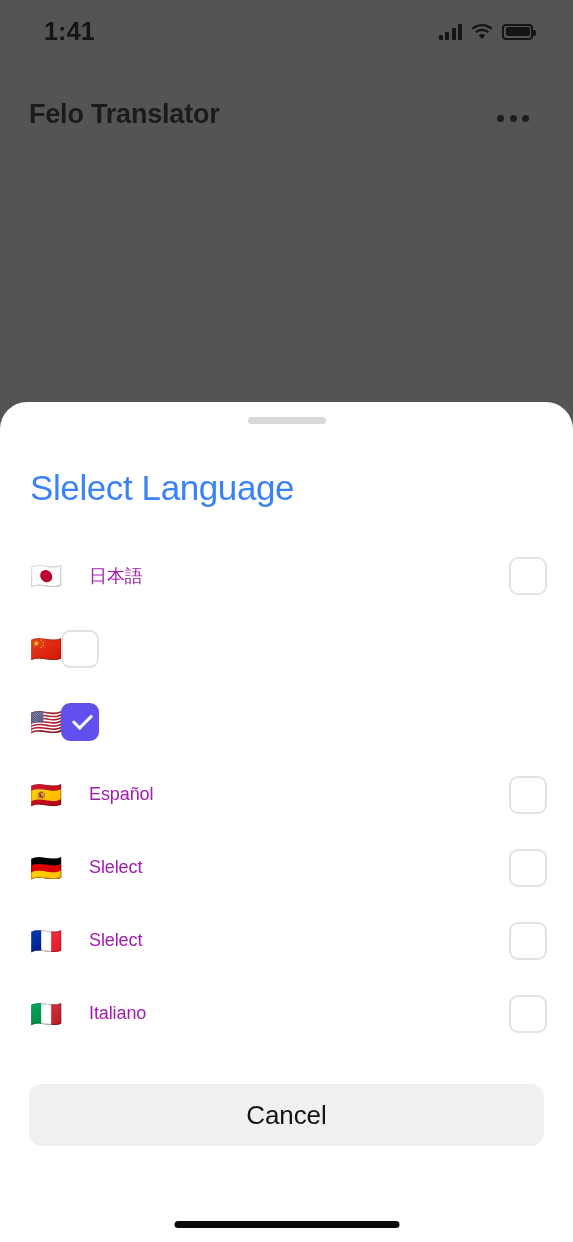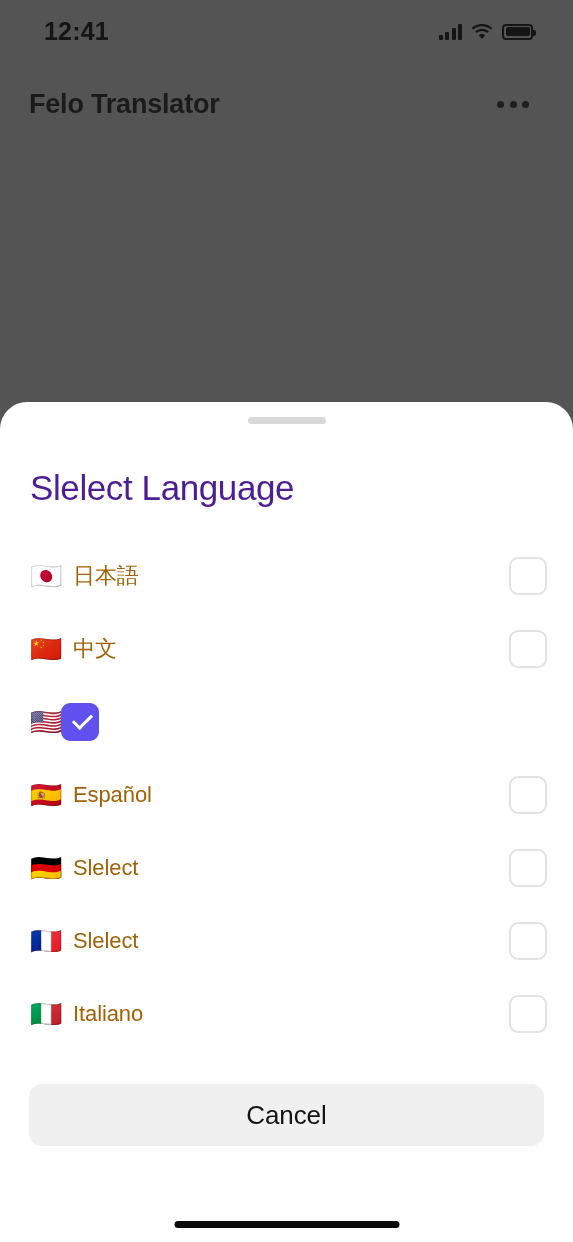--- a/index.html
+++ b/index.html
@@ -42,55 +42,55 @@
   }
   .battery-icon::after {
     content:""; position:absolute; right:-4.5px; top:4px;
     width:2.5px; height:6px; background:#151515; border-radius:0 2px 2px 0;
   }
   .battery-fill { width:100%; height:100%; background:#151515; border-radius:2px; }
 
   
   #app-header {
     position:absolute; top:78px; left:0; width:573px; height:52px;
-    display:flex; align-items:center; justify-content:space-between;
+    display:flex; align-items:flex-end; justify-content:space-between;
     padding:0 40px 0 29px;
   }
   #app-title { font-size:27px; font-weight:700; color:#1b1b1b; letter-spacing:-.2px; }
   #more-menu { display:flex; align-items:center; gap:5.5px; padding:8px 4px; }
   #more-menu span { width:7px; height:7px; border-radius:50%; background:#1e1e1e; display:block; }
 
   
   #language-sheet {
     position:absolute; left:0; top:402px; width:573px; height:840px;
     background:#ffffff;
     border-radius:27px 27px 0 0;
   }
   #drag-handle {
     width:78px; height:7px; border-radius:4px; background:#d9d9d9;
     margin:15px auto 0;
   }
   #sheet-title {
     margin:44px 0 0 30px;
-    font-size:35px; font-weight:500; color:#4c1d95;
+    font-size:35px; font-weight:500; color:#3b82f6;
     letter-spacing:-.4px;
   }
 
   #language-list { margin-top:31px; }
   .language-row {
     height:73px; display:flex; align-items:center;
     padding:0 26px 0 30px;
   }
   .flag-icon {
     width:31px; font-size:26px; line-height:1;
     text-align:center; flex:0 0 auto;
   }
   .language-label {
-    margin-left:12px; flex:1 1 auto;
-    font-size:22px; color:#a16207; letter-spacing:-.1px;
+    margin-left:28px; flex:1 1 auto;
+    font-size:18px; color:#a21caf; letter-spacing:-.1px;
   }
   .checkbox {
     width:38px; height:38px; border-radius:9px;
     border:2px solid #e3e3e3; background:#fff;
     flex:0 0 auto; position:relative;
   }
   .checkbox.checked { background:#6050ee; border-color:#6050ee; }
   .checkbox.checked::after {
     content:""; position:absolute; left:10px; top:9px;
     width:16px; height:8px;
@@ -111,21 +111,21 @@
     bottom:14px; width:225px; height:7px;
     border-radius:4px; background:#0a0a0a;
   }
 </style>
 </head>
 <body>
 
 <div id="app-backdrop">
 
   <div id="status-bar">
-    <div id="status-time">12:41</div>
+    <div id="status-time">1:41</div>
     <div id="status-icons">
       <div class="signal-bars">
         <i></i>
           <i></i>
           <i></i>
           <i></i>
       </div>
       <svg class="wifi-icon" viewBox="0 0 22 17">
         <path d="M11 3.2c3.4 0 6.5 1.3 8.8 3.4l1.6-1.7C18.7 2.4 15 1 11 1S3.3 2.4.6 4.9l1.6 1.7C4.5 4.5 7.6 3.2 11 3.2z" fill="#151515"></path>
         <path d="M11 8c2 0 3.9.8 5.3 2.1l1.6-1.7C16.1 6.7 13.7 5.8 11 5.8S5.9 6.7 4.1 8.4l1.6 1.7C7.1 8.8 9 8 11 8z" fill="#151515"></path>
@@ -155,21 +155,20 @@
   <h1 id="sheet-title">Slelect Language</h1>
 
   <div id="language-list">
       <div class="language-row">
         <span class="flag-icon">🇯🇵</span>
         <span class="language-label">日本語</span>
         <span class="checkbox"></span>
       </div>
       <div class="language-row">
         <span class="flag-icon">🇨🇳</span>
-        <span class="language-label">中文</span>
         <span class="checkbox"></span>
       </div>
       <div class="language-row">
         <span class="flag-icon">🇺🇸</span>
         <span class="checkbox checked"></span>
       </div>
       <div class="language-row">
         <span class="flag-icon">🇪🇸</span>
         <span class="language-label">Español</span>
         <span class="checkbox"></span>

